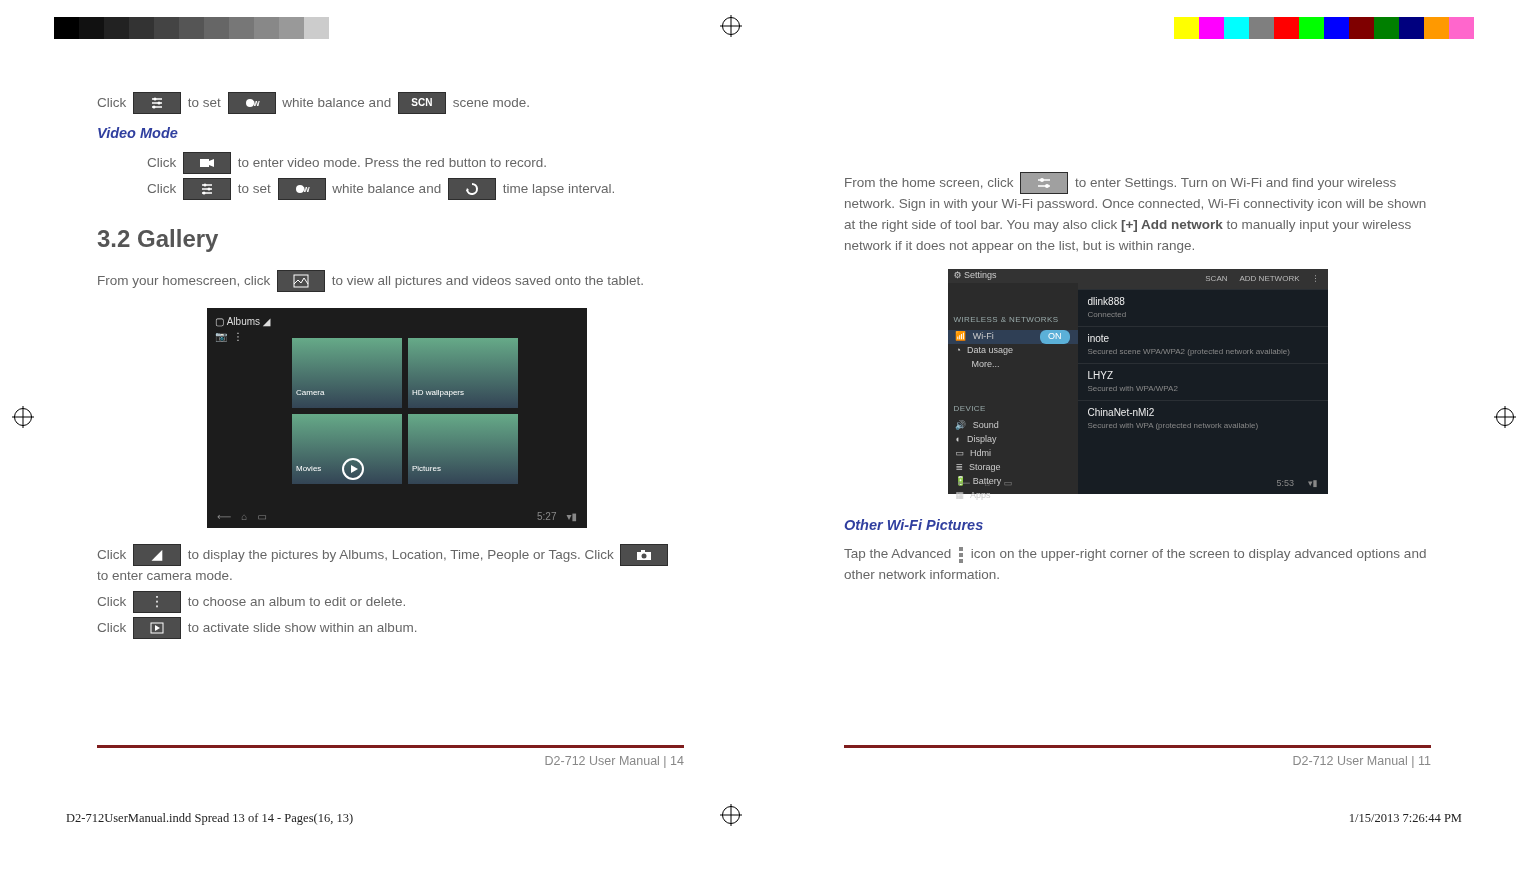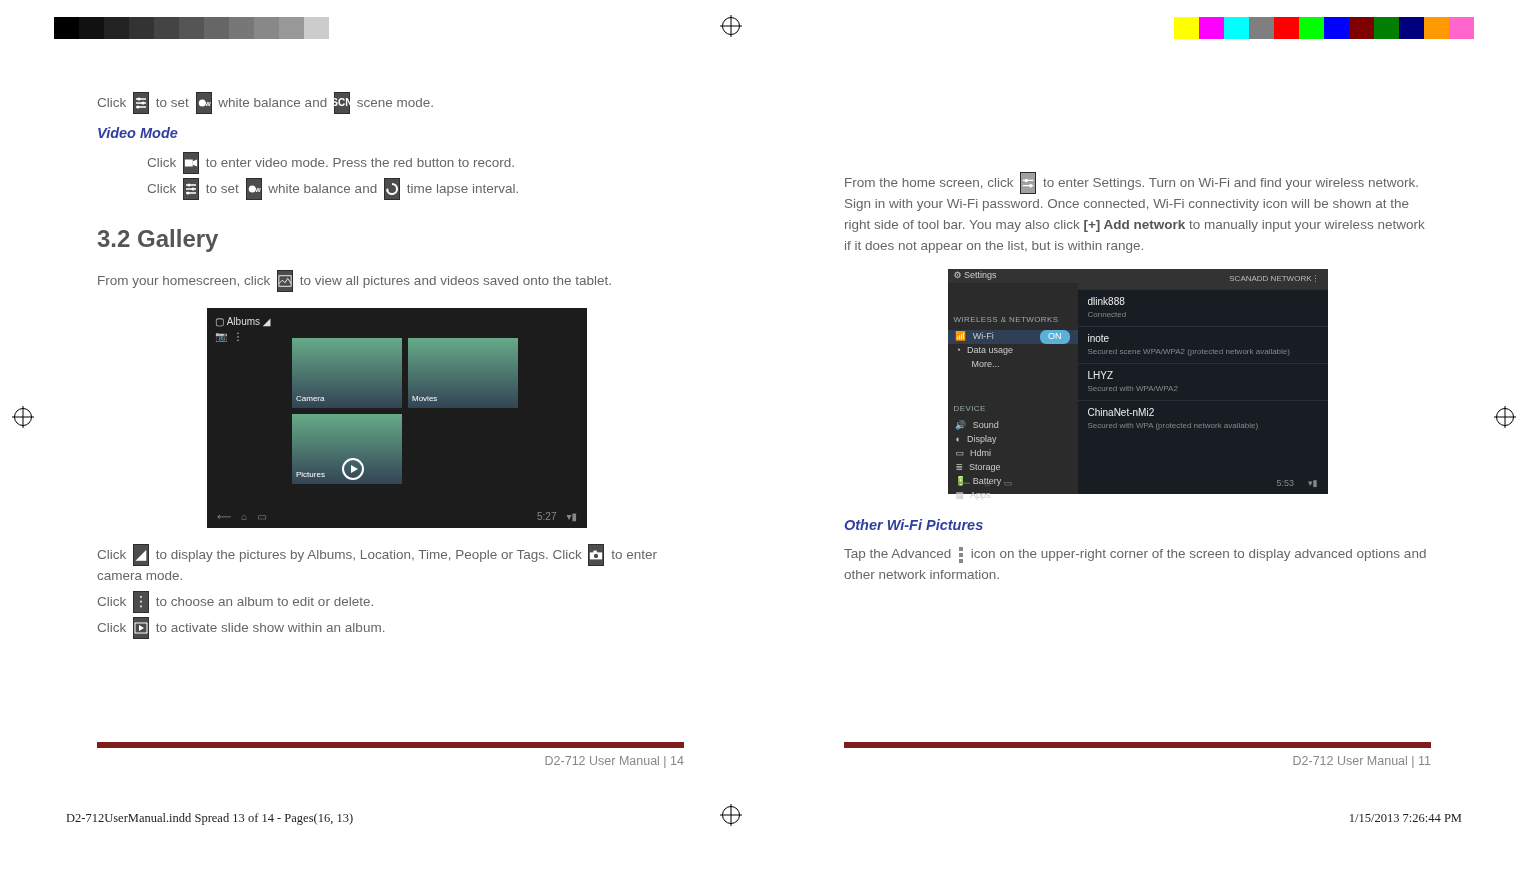--- a/index.html
+++ b/index.html
@@ -27,49 +27,49 @@
   .page { flex:1; padding: 0 12px; display:flex; flex-direction:column; font-size:13.5px; line-height:1.55; color:#666; }
   .page.left { padding-right: 90px; }
   .page.right { padding-left: 70px; }
 
   .page h3 { color:#303f9f; font-style:italic; font-weight:bold; font-size:14.5px; margin: 6px 0; }
   .page h2 { color:#555; font-weight:bold; font-size:24px; margin: 18px 0 10px; }
 
   .para { margin: 2px 0; }
   .para .line { display:inline; vertical-align:middle; }
 
-  .iconbox { display:inline-flex; align-items:center; justify-content:center; width:16px; height:22px; background:#4d4d4d; border:1px solid #2d2d2d; vertical-align:middle; margin:0 3px; }
+  .iconbox { display:inline-flex; align-items:center; justify-content:center; width:48px; height:22px; background:#4d4d4d; border:1px solid #2d2d2d; vertical-align:middle; margin:0 3px; }
   .iconbox.light { background:#a0a0a0; }
   .iconbox svg, .iconbox span.u { color:#fff; fill:#fff; font-size:14px; }
 
   .gallery-shot { width: 380px; height: 220px; background:#1c1c1c; margin: 14px 0 14px 110px; display:flex; flex-direction:column; justify-content:flex-end; position:relative; }
   .gallery-shot .topbar { position:absolute; top:6px; left:8px; right:8px; display:flex; justify-content:space-between; color:#ddd; font-size:10px;flex-direction:column;}
   .gallery-shot .tiles { position:absolute; top:30px; left:85px; display:flex; flex-wrap:wrap; width:240px; gap:6px;}
   .tile { width:110px; height:70px; background:linear-gradient(#6a8, #345); position:relative;}
-  .tile .lab { position:absolute; left:4px; bottom:2px; color:#fff; font-size:8px; }
+  .tile .lab { position:absolute; left:4px; bottom:8px; color:#fff; font-size:8px; }
   .gallery-shot .navbar { height:22px; display:flex; align-items:center; gap:10px; padding:0 10px; color:#888; font-size:10px;}
   .gallery-shot .navbar .sp { flex:1; }
   .playcircle { position:absolute; left:135px; top:150px; width:22px; height:22px; border:2px solid #fff; border-radius:50%; display:flex; align-items:center; justify-content:center;}
   .playcircle::after{ content:""; border-left:7px solid #fff; border-top:4px solid transparent; border-bottom:4px solid transparent; margin-left:2px;}
 
   .wifi-shot { width: 380px; height: 225px; background:#262626; margin: 10px auto 14px; position:relative; display:flex; }
   .ws-side { width:130px; background:#2b2b2b; display:flex; flex-direction:column; font-size:9px; color:#ccc;}
   .ws-side .hdr { height:20px; display:flex; align-items:center; padding:0 6px; background:#333; }
   .ws-side .sect { padding:4px 6px; font-size:8px; color:#9aa; letter-spacing:.4px;margin-top:27px;}
   .ws-side .row { height:18px; display:flex; align-items:center; padding:0 8px; gap:6px; }
   .ws-side .row.sel { background:#2f3f55; }
   .ws-main { flex:1; background:#171d23; display:flex; flex-direction:column; }
-  .ws-main .hdr { height:20px; display:flex; align-items:center; justify-content:flex-end; font-size:8px; color:#bbb; padding:0 8px; background:#333;}
+  .ws-main .hdr { height:20px; display:flex; align-items:center; justify-content:flex-end; gap:12px; font-size:8px; color:#bbb; padding:0 8px; background:#333;}
   .ws-main .net { padding:4px 10px; border-top:1px solid #2a2f34; }
   .ws-main .net .nm { color:#eee; font-size:10px; }
   .ws-main .net .sub { color:#888; font-size:8px; }
   .ws-nav { position:absolute; bottom:0; left:0; right:0; height:20px; display:flex; align-items:center; gap:14px; padding:0 10px; color:#888; font-size:9px;}
   .ws-nav .sp { flex:1;}
 
-  .footer-line { border-top:6px solid #7f1d1d; margin-top:auto; padding-top:4px; text-align:right; font-size:12.5px; color:#888;}
+  .footer-line { border-top:3px solid #7f1d1d; margin-top:auto; padding-top:4px; text-align:right; font-size:12.5px; color:#888;}
 
   
   .slug { position:absolute; bottom:55px; left:66px; right:66px; display:flex; justify-content:space-between; font-size:12.5px; color:#222; font-family: "Times New Roman", serif;}
 
   .adv-icon { display:inline-flex; flex-direction:column; gap:2px; vertical-align:middle; margin:0 4px;}
   .adv-icon i { width:4px; height:4px; background:#888;}
 
   .bold { font-weight:bold; color:#555; }
 </style>
 </head>
@@ -209,20 +209,23 @@
       </p>
 
       <div class="gallery-shot">
         <div class="topbar">
           <span><span>▢</span> <span>Albums</span> ◢</span>
           <span><span>📷</span>&nbsp;&nbsp;<span>⋮</span></span>
         </div>
         <div class="tiles">
             <div class="tile">
               <div class="lab">Camera</div>
+            </div>
+            <div class="tile">
+              <div class="lab">HD wallpapers</div>
             </div>
             <div class="tile">
               <div class="lab">Movies</div>
             </div>
             <div class="tile">
               <div class="lab">Pictures</div>
             </div>
           </div>
         <div class="playcircle"></div>
         <div class="navbar">

